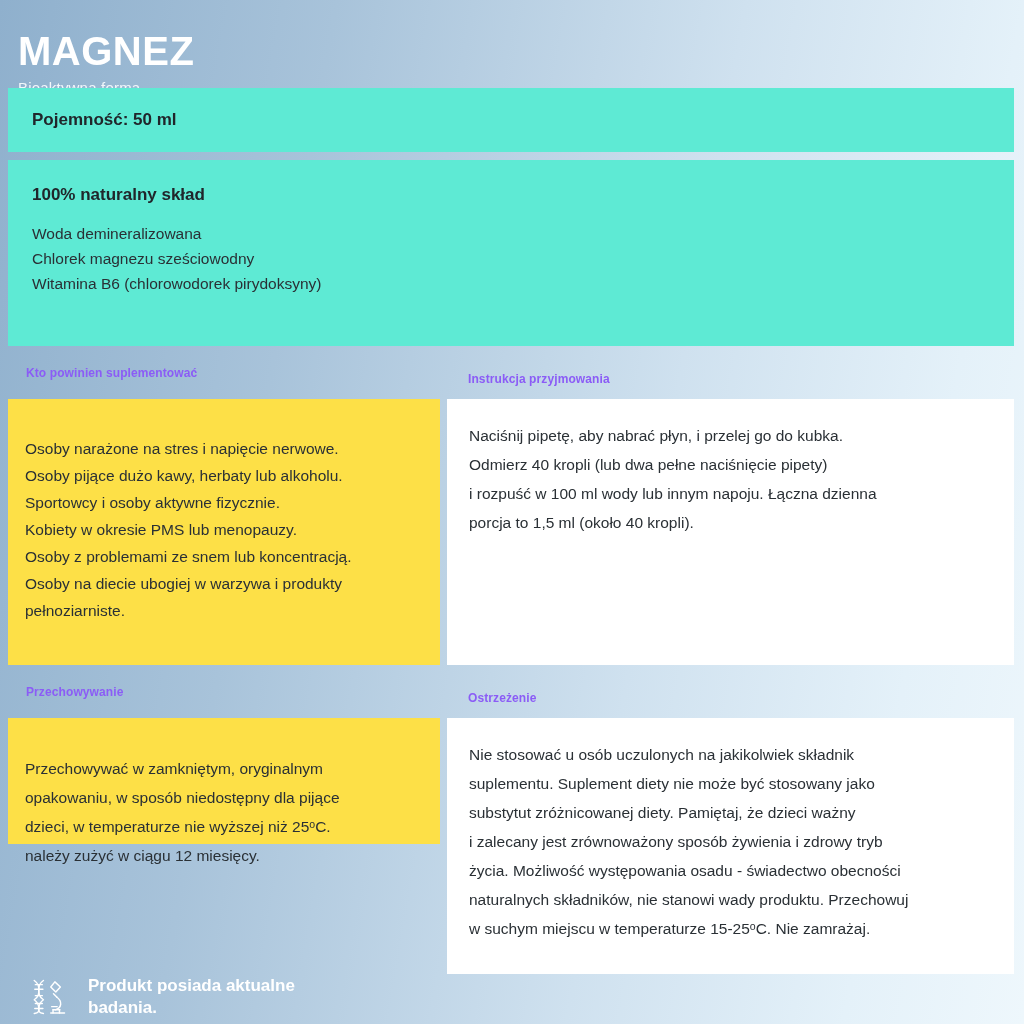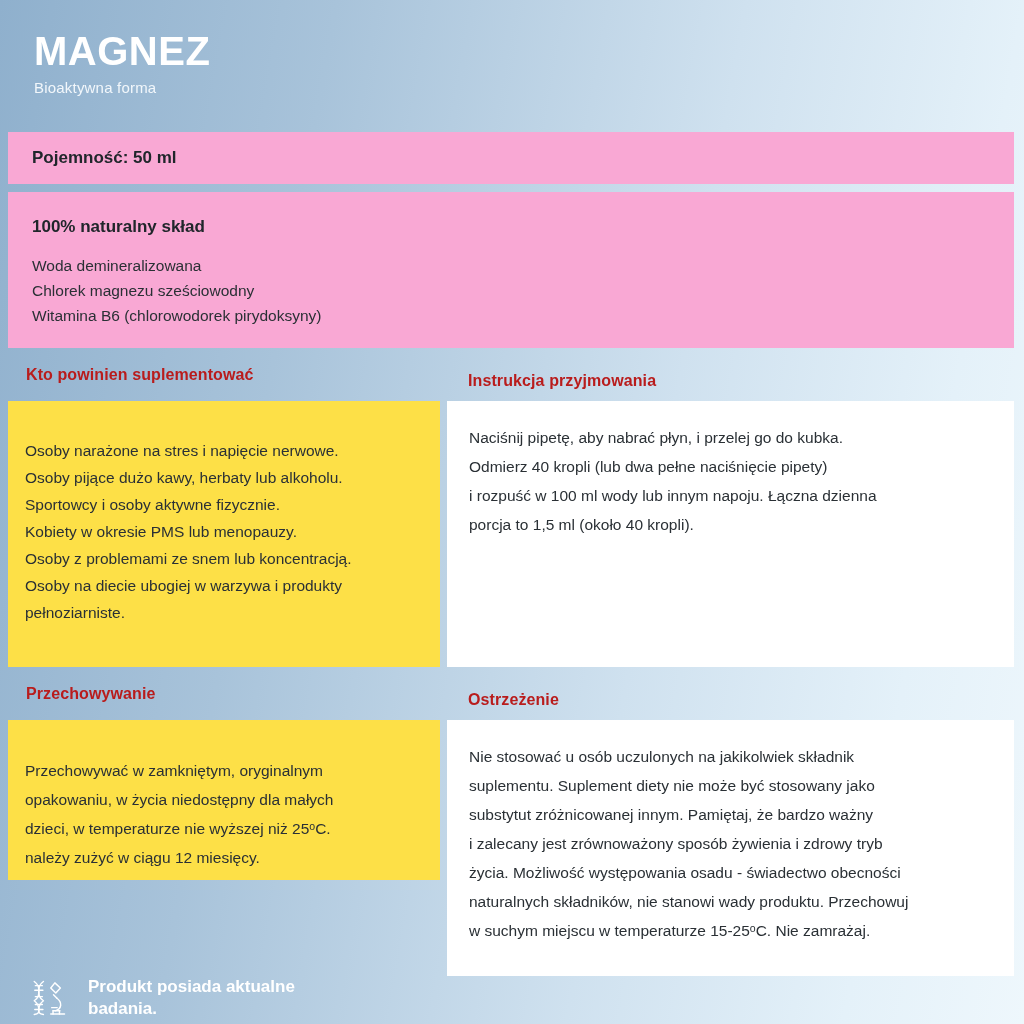--- a/index.html
+++ b/index.html
@@ -20,42 +20,42 @@
   
   .label {
     width: 1024px;
     height: 1024px;
     display: flex;
     flex-direction: column;
   }
 
   
   .hero {
-    height: 132px;
-    padding: 30px 0 0 34px;
+    height: 88px;
+    padding: 30px 0 0 18px;
     flex: 0 0 auto;
   }
   .hero-title {
     font-size: 40px;
     font-weight: bold;
     letter-spacing: 0.5px;
     color: #ffffff;
     line-height: 1.05;
   }
   .hero-sub {
     margin-top: 7px;
     font-size: 15px;
     font-weight: normal;
     color: #f2f7fb;
     letter-spacing: 0.2px;
   }
 
   
   .card {
-    background: #f9a8d4;
+    background: #5eead4;
     padding: 20px 24px;
   }
 
   .row-full {
     margin: 0 10px 0 8px;
   }
 
   
   .capacity {
     height: 64px;
@@ -90,23 +90,23 @@
 
   
   .section-head-row {
     display: flex;
     height: 53px;
     flex: 0 0 auto;
   }
   .section-head {
     display: flex;
     align-items: center;
-    font-size: 16px;
-    font-weight: bold;
-    color: #b91c1c;
+    font-size: 12px;
+    font-weight: bold;
+    color: #8b5cf6;
     letter-spacing: 0.1px;
   }
   .section-head.left  { width: 440px; padding-left: 26px; }
   .section-head.right { flex: 1;      padding-left: 28px; margin-top: 12px; }
 
   .cols {
     display: flex;
     flex: 0 0 auto;
     margin: 0 10px 0 8px;
   }
@@ -131,21 +131,21 @@
     font-size: 15.5px;
     line-height: 29px;
     color: #2a3035;
   }
 
   
   .cols.row1 .col-left,
   .cols.row1 .col-right { height: 266px; }
 
   
-  .cols.row2 .col-left  { height: 160px; }
+  .cols.row2 .col-left  { height: 126px; }
   .cols.row2 .col-right { height: 256px; }
 
   
   .footer {
     display: flex;
     margin: 0 10px 4px 0;
     flex: 1 1 auto;
     gap: 15px;
   }
   .footer-left {
@@ -220,29 +220,29 @@
   </div>
 
   <div class="section-head-row">
     <div class="section-head left">Przechowywanie</div>
     <div class="section-head right">Ostrzeżenie</div>
   </div>
 
   <div class="cols row2">
     <div class="col-left">
       <div class="body-para">Przechowywać w zamkniętym, oryginalnym</div>
-      <div class="body-para">opakowaniu, w życia niedostępny dla małych</div>
+      <div class="body-para">opakowaniu, w sposób niedostępny dla pijące</div>
       <div class="body-para">dzieci, w temperaturze nie wyższej niż 25ᵒC.</div>
       <div class="body-para">należy zużyć w ciągu 12 miesięcy.</div>
     </div>
     <div class="col-spacer"></div>
     <div class="col-right">
       <div class="body-para">Nie stosować u osób uczulonych na jakikolwiek składnik</div>
       <div class="body-para">suplementu. Suplement diety nie może być stosowany jako</div>
-      <div class="body-para">substytut zróżnicowanej innym. Pamiętaj, że bardzo ważny</div>
+      <div class="body-para">substytut zróżnicowanej diety. Pamiętaj, że dzieci ważny</div>
       <div class="body-para">i zalecany jest zrównoważony sposób żywienia i zdrowy tryb</div>
       <div class="body-para">życia. Możliwość występowania osadu - świadectwo obecności</div>
       <div class="body-para">naturalnych składników, nie stanowi wady produktu. Przechowuj</div>
       <div class="body-para">w suchym miejscu w temperaturze 15-25ᵒC. Nie zamrażaj.</div>
     </div>
   </div>
 
   <div class="footer">
     <div class="footer-left">
       <svg class="footer-icon" viewBox="0 0 48 48" fill="none" stroke="#ffffff" stroke-width="1.6" stroke-linecap="round" stroke-linejoin="round">

